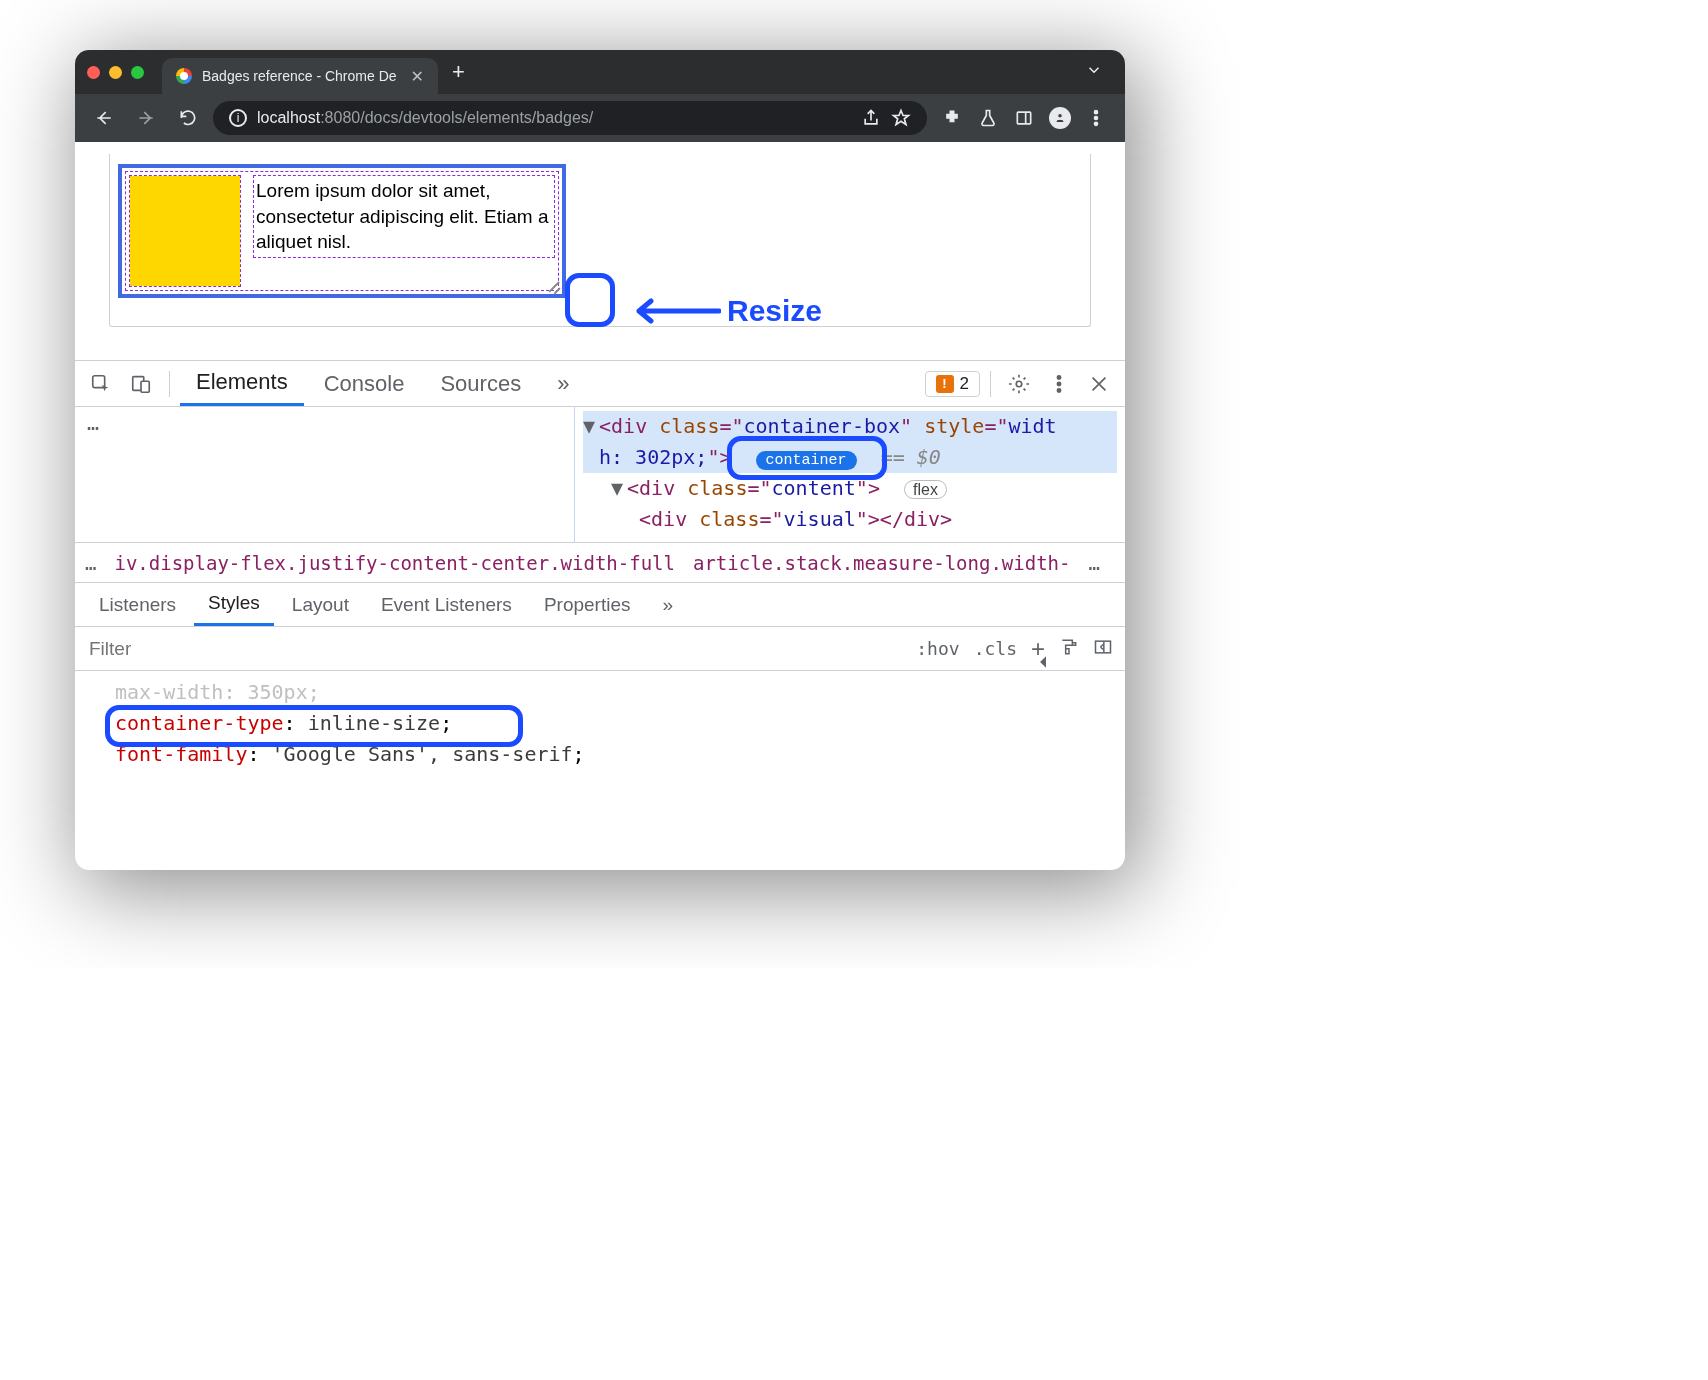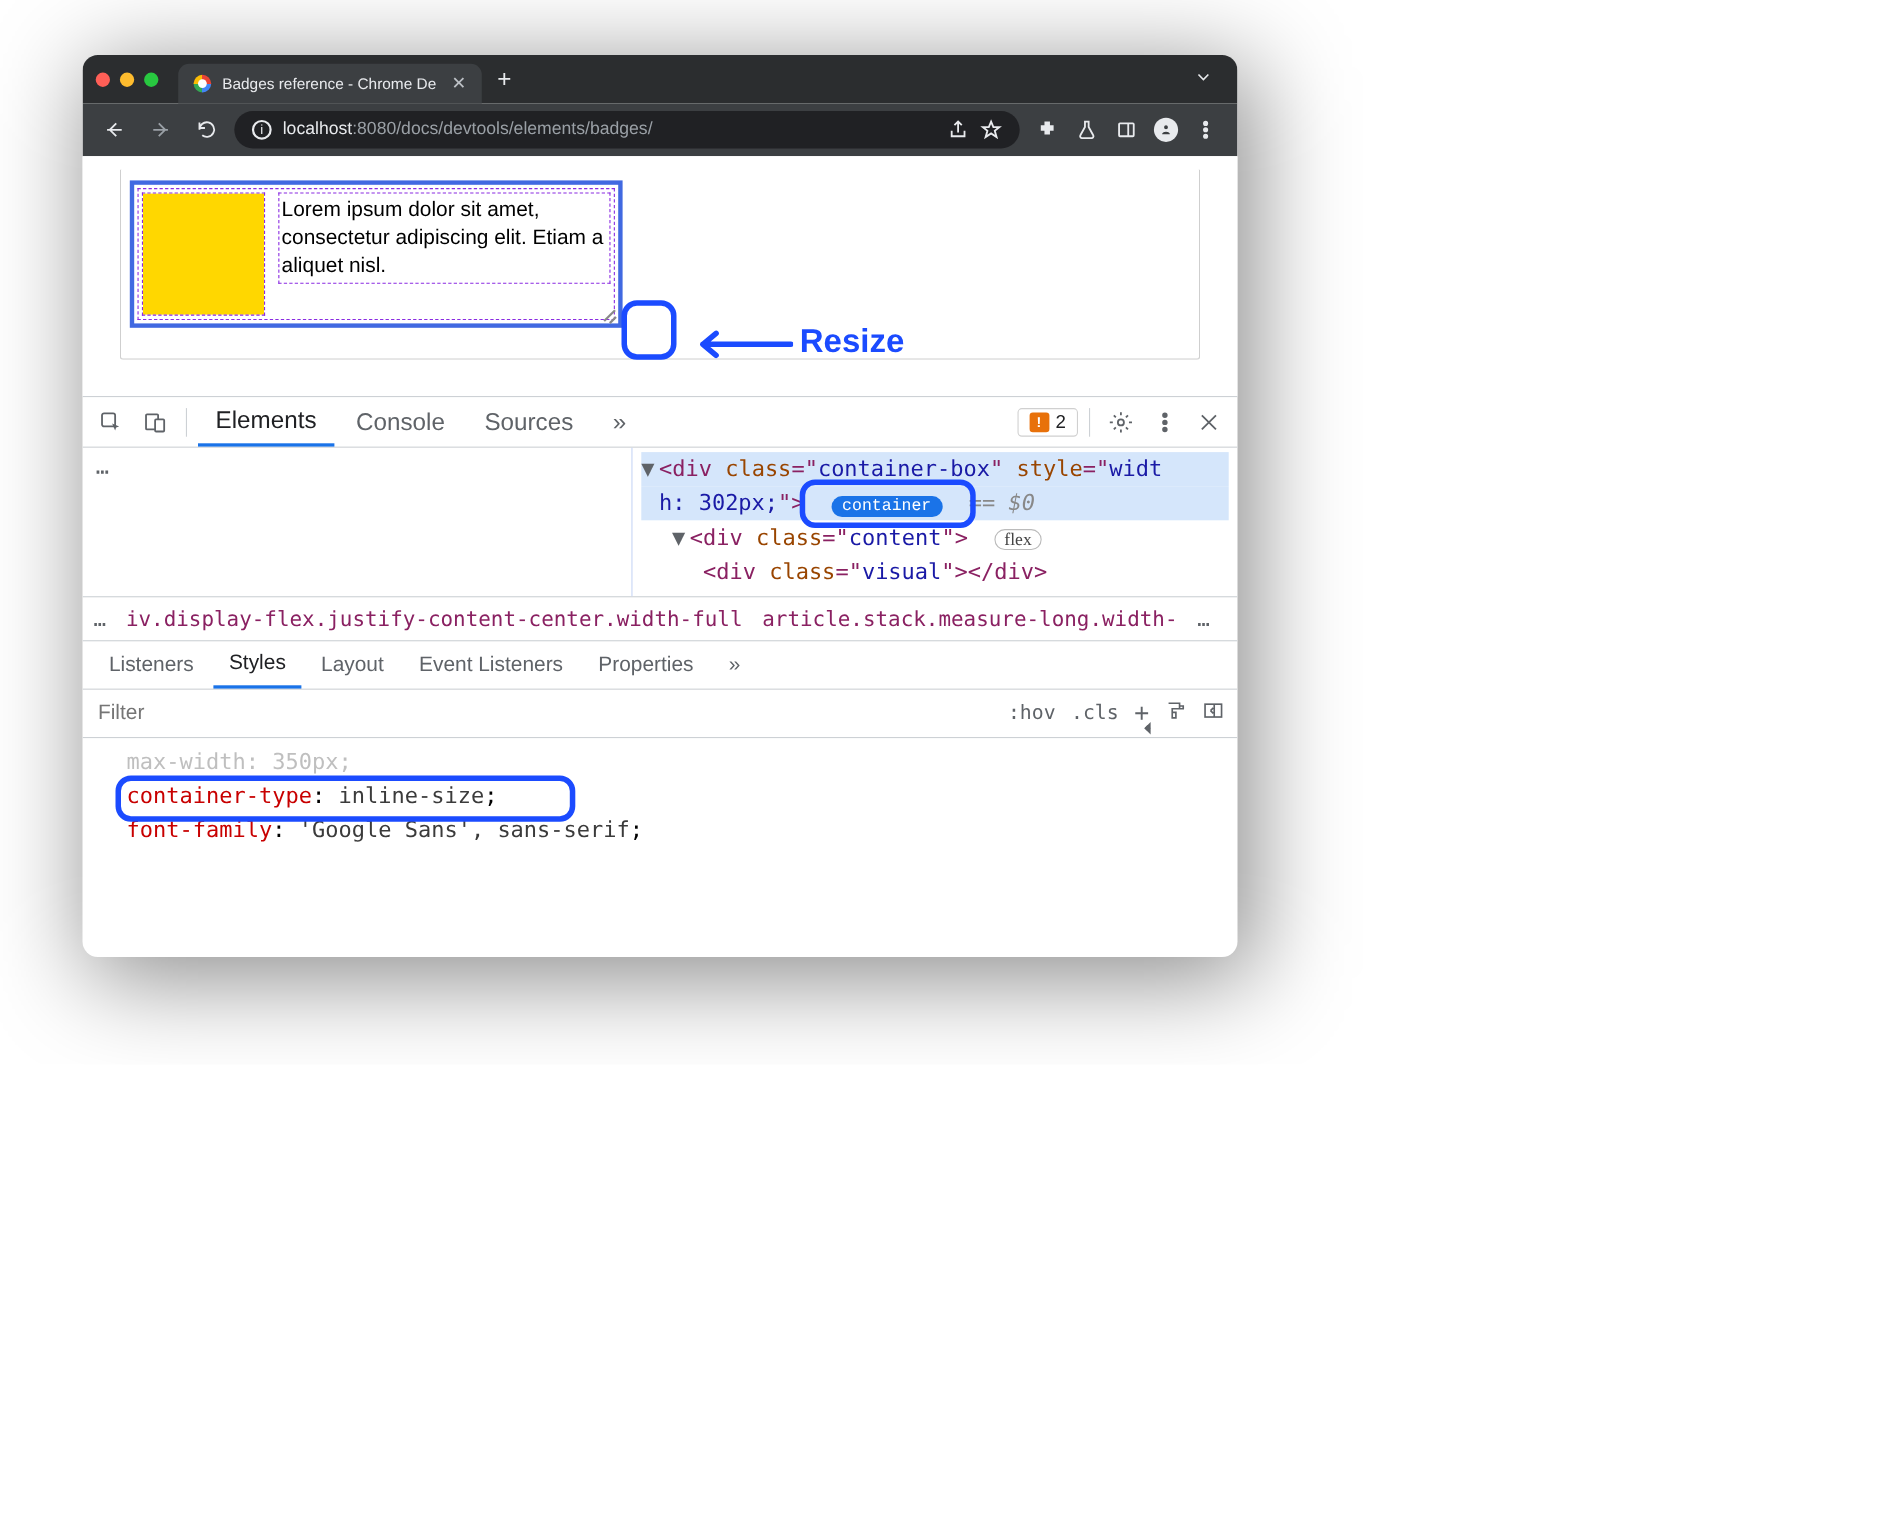--- a/index.html
+++ b/index.html
@@ -55,21 +55,21 @@
   .content{display:flex;gap:14px;align-items:flex-start}
   .visual{width:110px;height:110px;background:gold;outline:1px dashed #8a2be2}
   .lorem{flex:1;font-size:19px;line-height:1.35;font-family:Arial,sans-serif;color:#000;outline:1px dashed #8a2be2;padding:2px}
   .resize-handle{position:absolute;right:2px;bottom:2px;width:14px;height:14px}
   .resize-handle::before,.resize-handle::after{content:"";position:absolute;background:#888;height:1.5px;transform:rotate(-45deg)}
   .resize-handle::before{width:14px;right:-1px;bottom:5px}
   .resize-handle::after{width:8px;right:-1px;bottom:1px}
   
   .annot-ring{position:absolute;border:5px solid var(--annot);border-radius:14px;pointer-events:none;z-index:5}
   .ring-resize{width:50px;height:54px;left:490px;top:131px}
-  .arrow{position:absolute;left:546px;top:152px;display:flex;align-items:flex-end;color:var(--annot);z-index:5}
+  .arrow{position:absolute;left:546px;top:152px;display:flex;align-items:center;color:var(--annot);z-index:5}
   .arrow svg{width:100px;height:30px}
   .arrow-text{font-size:30px;font-weight:700;color:var(--annot);margin-left:6px}
   
   .devtools{flex:1;display:flex;flex-direction:column;border-top:1px solid var(--border);min-height:0}
   .dt-toolbar{height:46px;display:flex;align-items:center;border-bottom:1px solid var(--border);padding:0 8px;gap:4px}
   .dt-icon{width:36px;height:36px;display:flex;align-items:center;justify-content:center;color:#5f6368}
   .dt-icon svg{width:22px;height:22px;fill:none;stroke:currentColor;stroke-width:1.8}
   .dt-sep{width:1px;height:26px;background:var(--border);margin:0 6px}
   .dt-tab{padding:0 16px;height:100%;display:flex;align-items:center;font-size:22px;color:#5f6368;cursor:pointer}
   .dt-tab.active{color:#202124;border-bottom:3px solid var(--tab-active);font-weight:500}
@@ -79,21 +79,21 @@
   
   .dom{display:flex;font-family:Menlo,Consolas,monospace;font-size:20px;line-height:1.55;border-bottom:1px solid var(--border);position:relative;height:136px}
   .dom-left{width:500px;border-right:1px solid #c7d6f5;padding:6px 0 0 12px;color:#5f6368}
   .dom-right{flex:1;padding:4px 8px 10px 8px;position:relative;overflow:hidden}
   .dom-row{white-space:nowrap}
   .dom-row.sel{background:var(--sel-bg)}
   .dom-row .tri{color:#5f6368;display:inline-block;width:16px}
   .t-tag{color:var(--tag)}.t-attr{color:var(--attr)}.t-val{color:var(--val)}.t-pun{color:var(--tag)}
   .eq0{color:#888;font-style:italic}
   .badge{background:var(--blue);color:#fff;padding:1px 10px;border-radius:10px;font-size:15px;font-family:Liberation Mono, monospace}
-  .badge-flex{background:#fff;color:#444;border:1px solid #bbb;padding:0 8px;border-radius:10px;font-size:16px;font-family:Liberation Serif, serif}
+  .badge-flex{background:#fff;color:#444;border:1px solid #bbb;padding:0 8px;border-radius:10px;font-size:16px;font-family:Liberation Sans, sans-serif}
   .ring-container{left:236px;top:-3px;width:146px;height:40px;border-width:5px;position:absolute}
   .dom-right .indent{padding-left:28px}
   .dom-right .indent2{padding-left:56px}
   
   .crumbs{height:40px;border-bottom:1px solid var(--border);display:flex;align-items:center;font-family:Menlo,monospace;font-size:19px;padding:0 10px;gap:18px;overflow:hidden;white-space:nowrap}
   .crumbs .muted{color:#5f6368}
   .crumbs .c1{color:var(--tag)}
   
   .sub-tabs{height:44px;display:flex;align-items:center;border-bottom:1px solid var(--border);gap:4px;padding:0 10px}
   .sub-tab{padding:0 14px;height:100%;display:flex;align-items:center;font-size:19px;color:#5f6368;cursor:pointer}

